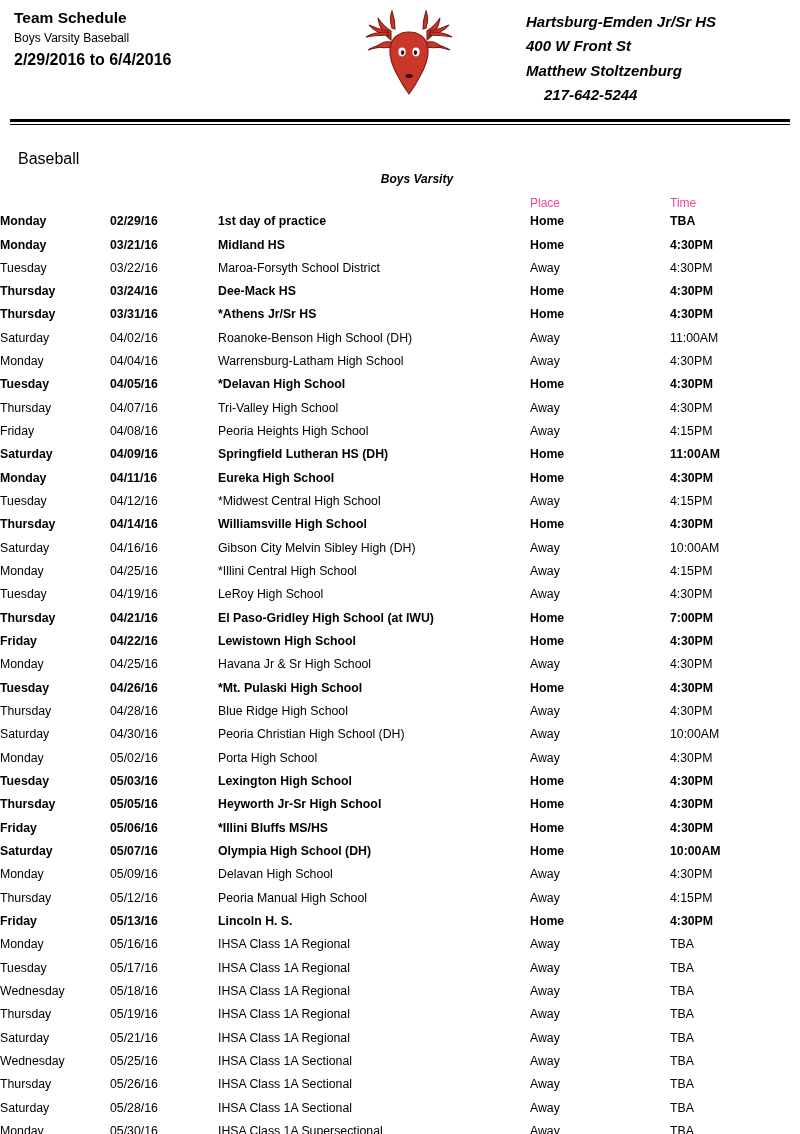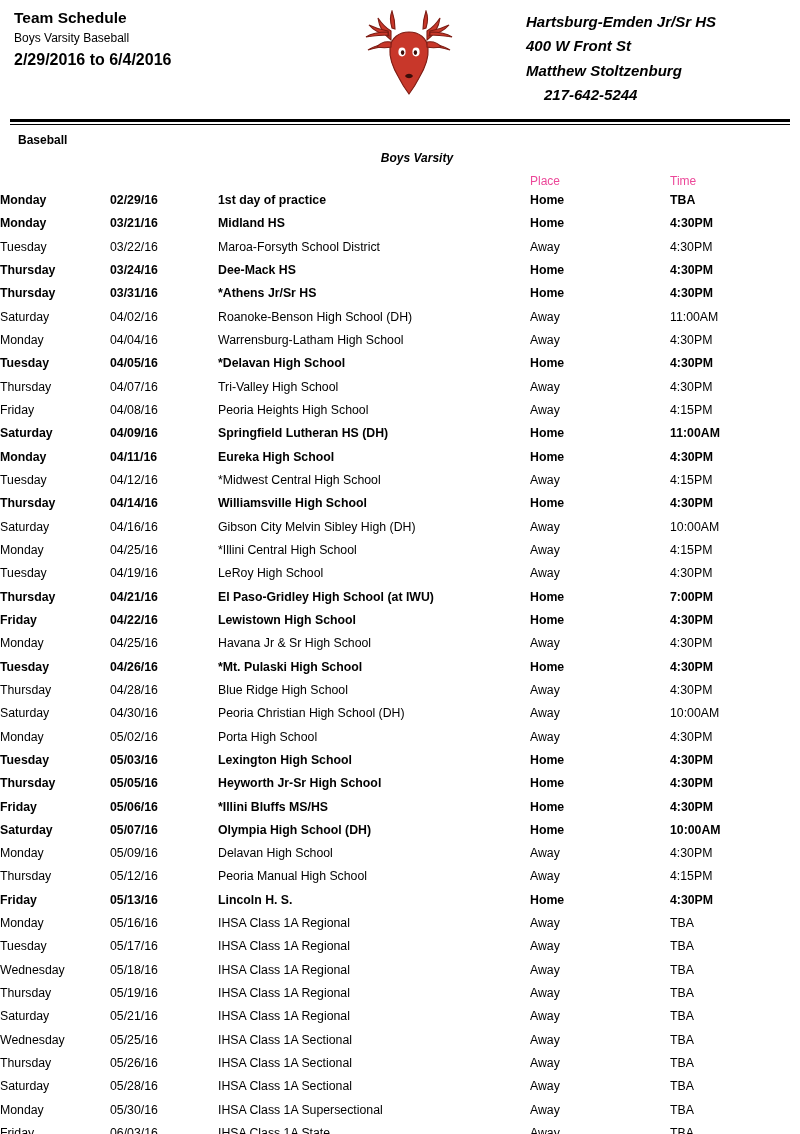--- a/index.html
+++ b/index.html
@@ -74,23 +74,24 @@
   .rule-thin {
     border-top: 1px solid #000;
     margin: 2px 10px 0 10px;
   }
 
   
   .sport-block {
     padding: 8px 0 0 18px;
   }
   .sport-name {
-    font-size: 12px;
-    font-weight: bold;
+    font-size: 16px;
+    font-weight: normal;
     line-height: 1.3;
+    margin-top: 16px;
   }
   .sport-level {
     font-size: 12px;
     font-weight: bold;
     font-style: italic;
     line-height: 1.3;
     padding-left: 16px;
     margin-top: 2px;
     text-align: center;
   }

